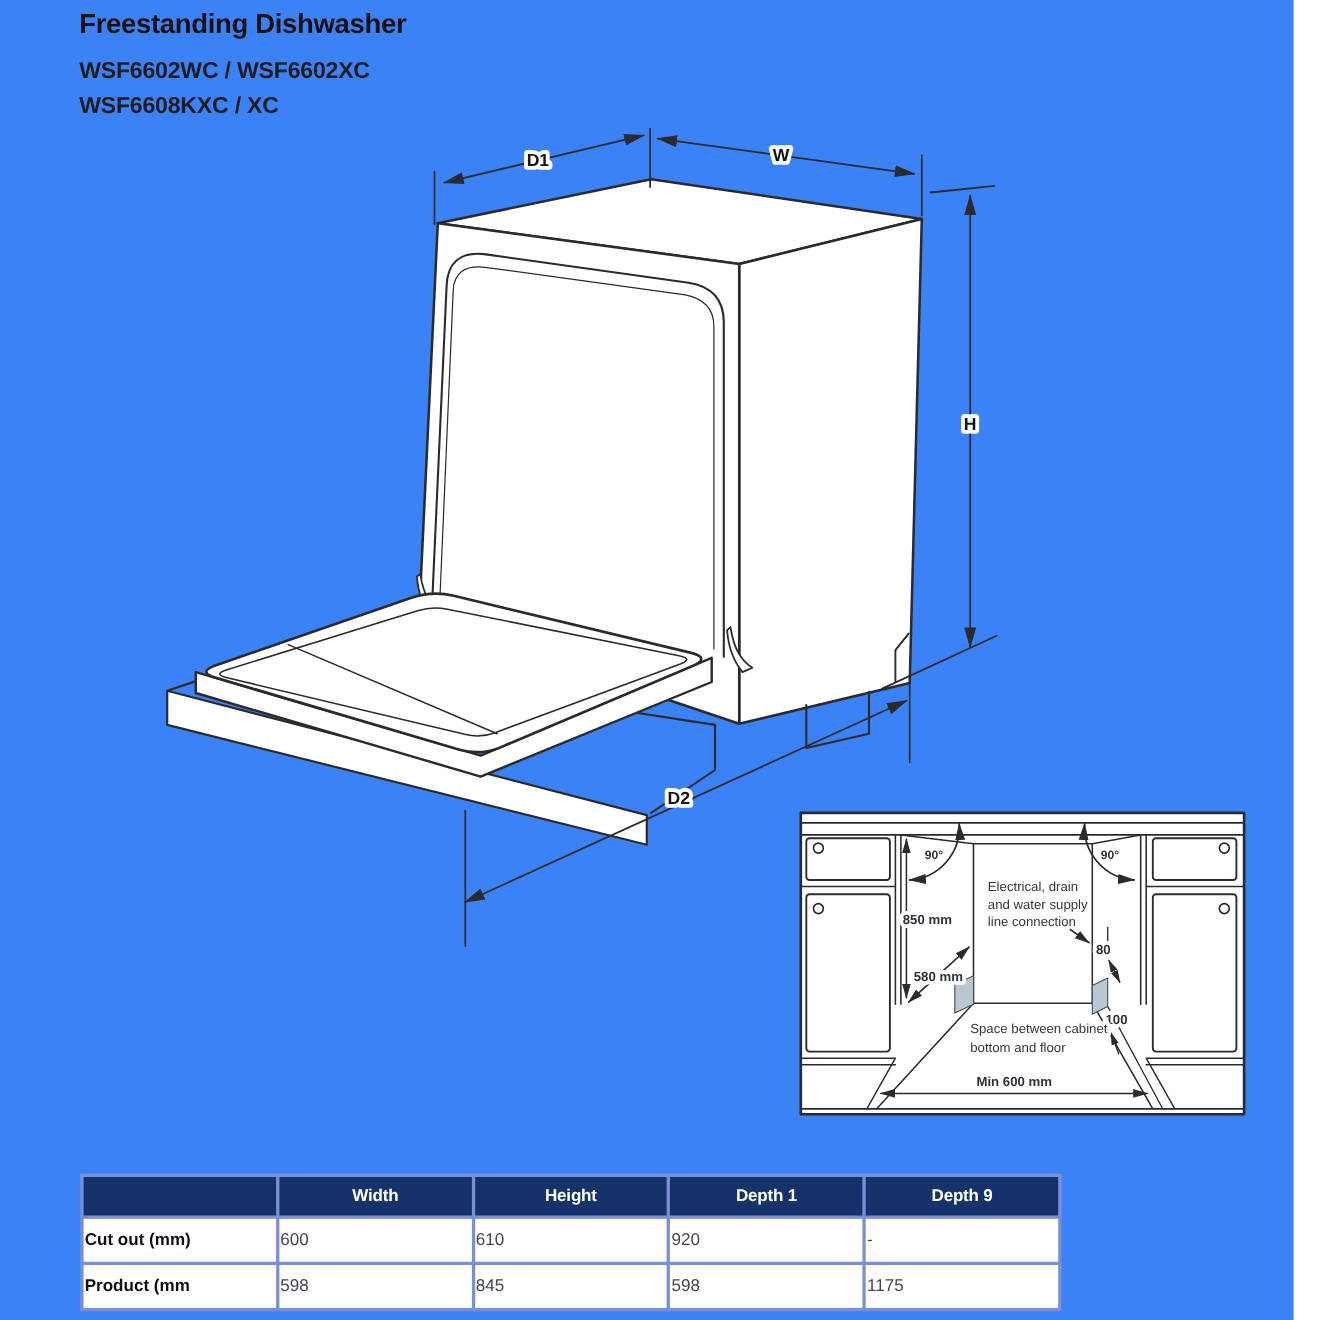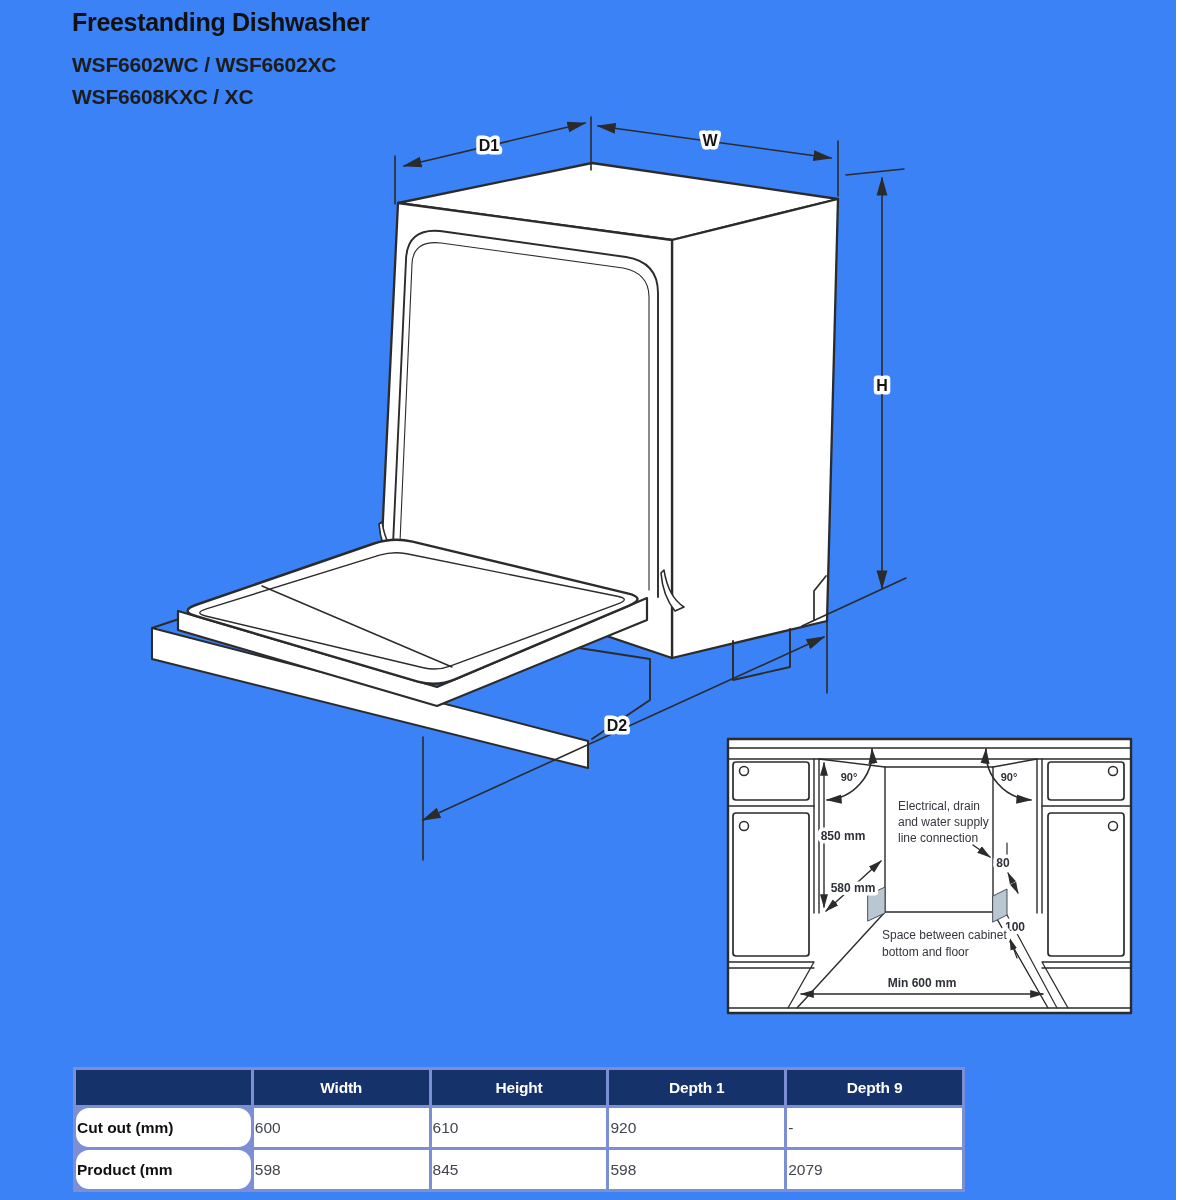--- a/index.html
+++ b/index.html
@@ -15,21 +15,21 @@
   .inote{font-size:12px;fill:#33363d;}
   .idim{font-size:12px;font-weight:600;fill:#2e3138;}
   .ideg{font-size:11px;font-weight:600;fill:#2e3138;}
   .table-wrap{position:absolute;left:73px;top:1067px;width:892px;}
   table.spec{width:100%;border-collapse:separate;border-spacing:3px;background:#7d8fd4;
              table-layout:fixed;}
   table.spec th,table.spec td{vertical-align:middle;}
   table.spec th{background:#16326b;color:#ffffff;font-size:15.5px;font-weight:700;
                 height:33px;letter-spacing:-0.2px;}
   table.spec td{background:#ffffff;color:#42454f;font-size:15.5px;height:37px;}
-  table.spec td.rowlabel{font-weight:700;color:#101010;border-radius:13px;}
+  table.spec td.rowlabel{font-weight:700;color:#101010;}
 </style>
 </head>
 <body>
 
 <div class="page">
 
   <div class="header">
     <div class="title">Freestanding Dishwasher</div>
     <div class="models">
       <div class="model-line">WSF6602WC / WSF6602XC</div>
@@ -173,19 +173,19 @@
         <td>600</td>
         <td>610</td>
         <td>920</td>
         <td>-</td>
       </tr>
       <tr>
         <td class="rowlabel">Product (mm</td>
         <td>598</td>
         <td>845</td>
         <td>598</td>
-        <td>2079</td>
+        <td>1175</td>
       </tr>
     </tbody>
       </table>
   </div>
 
 </div>
 
 </body></html>

